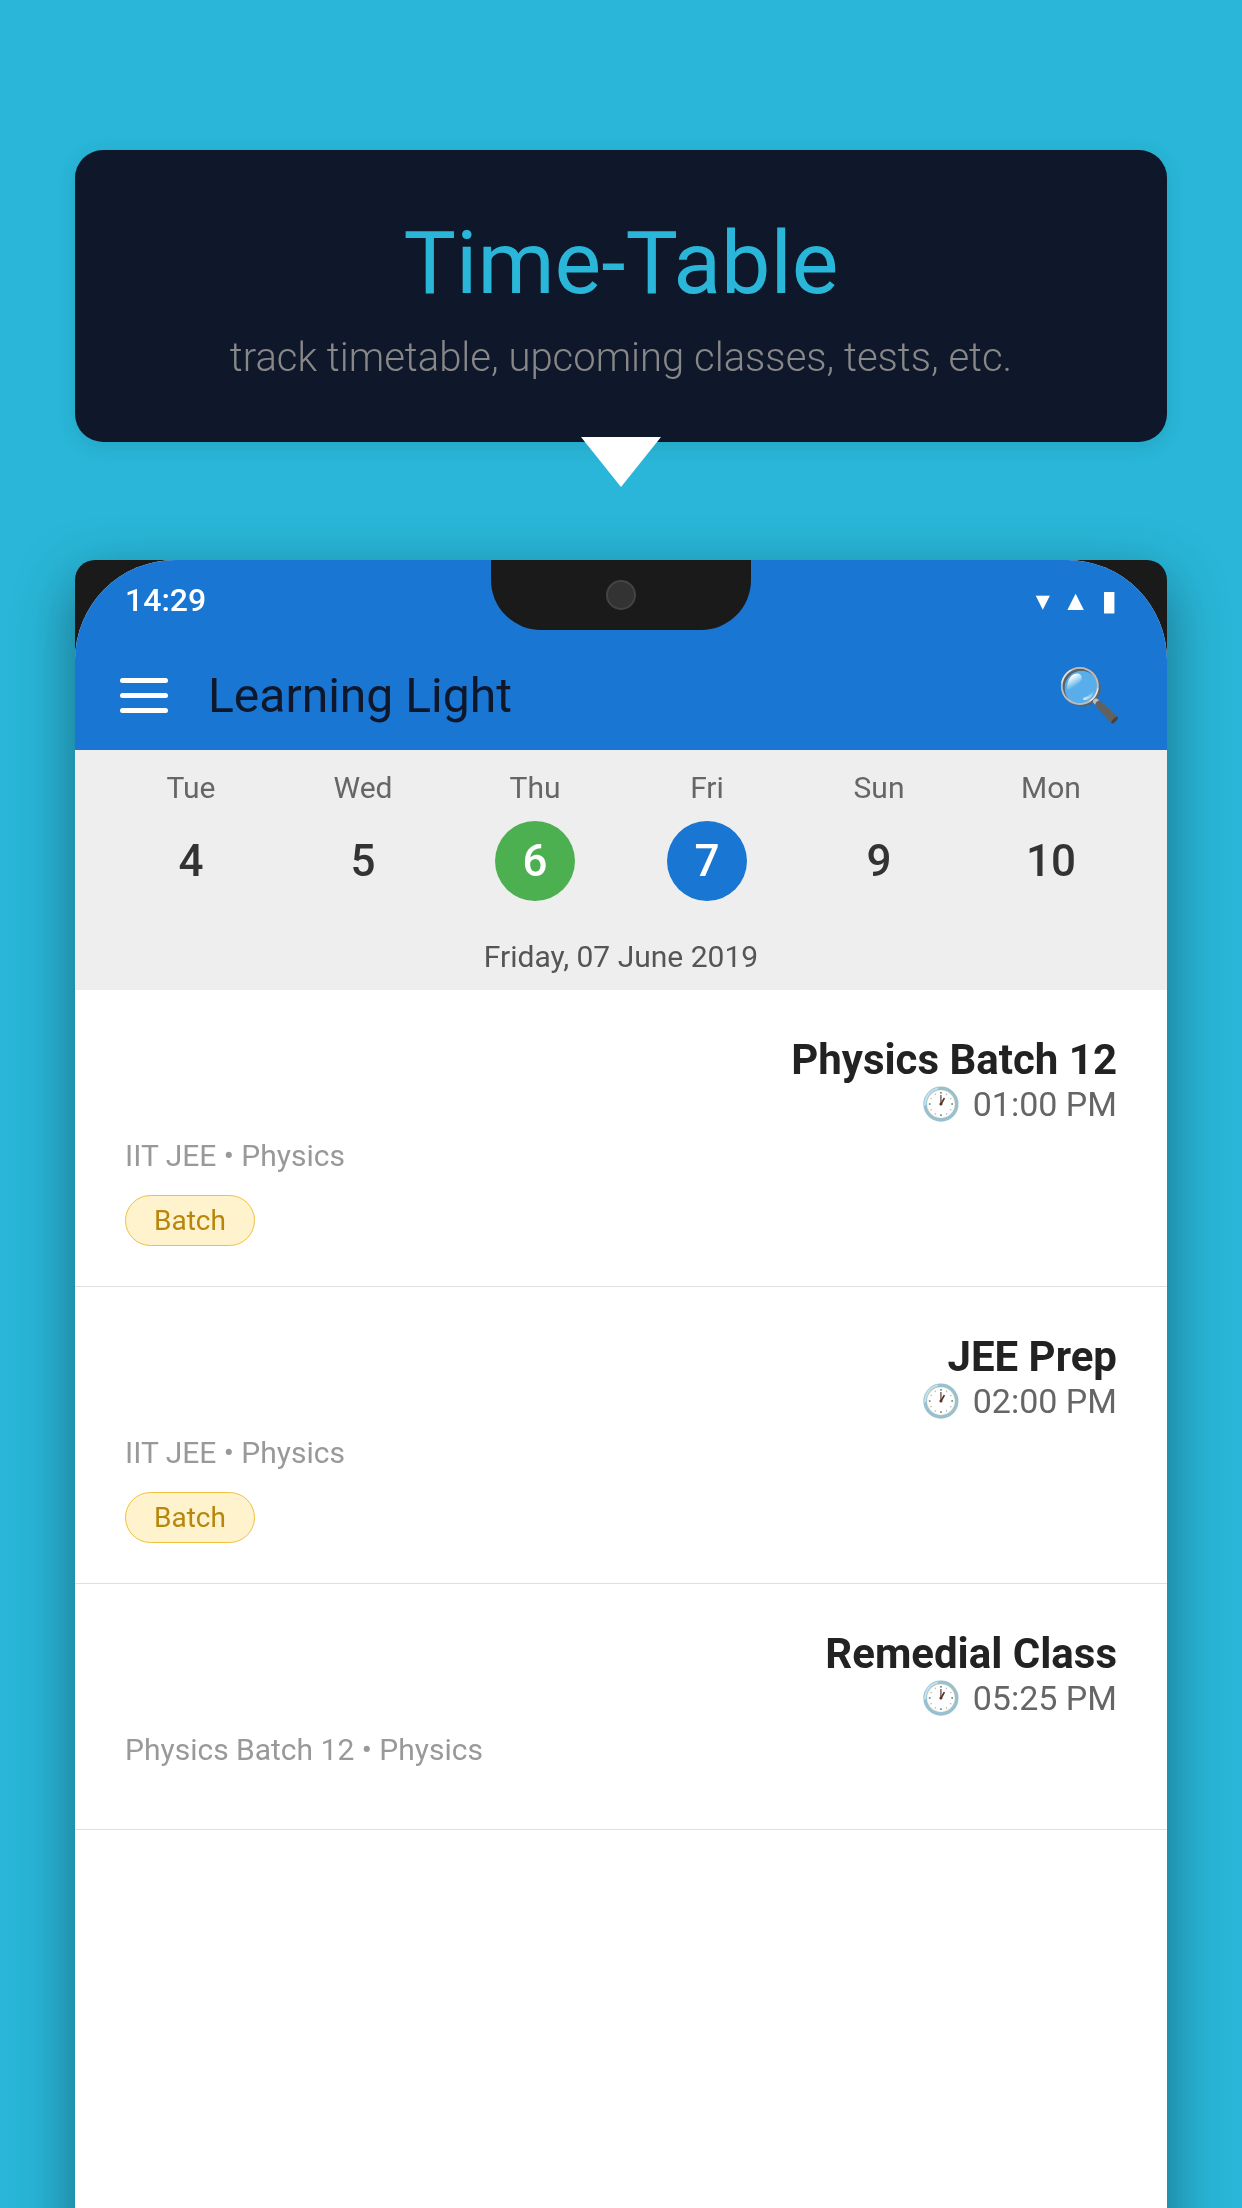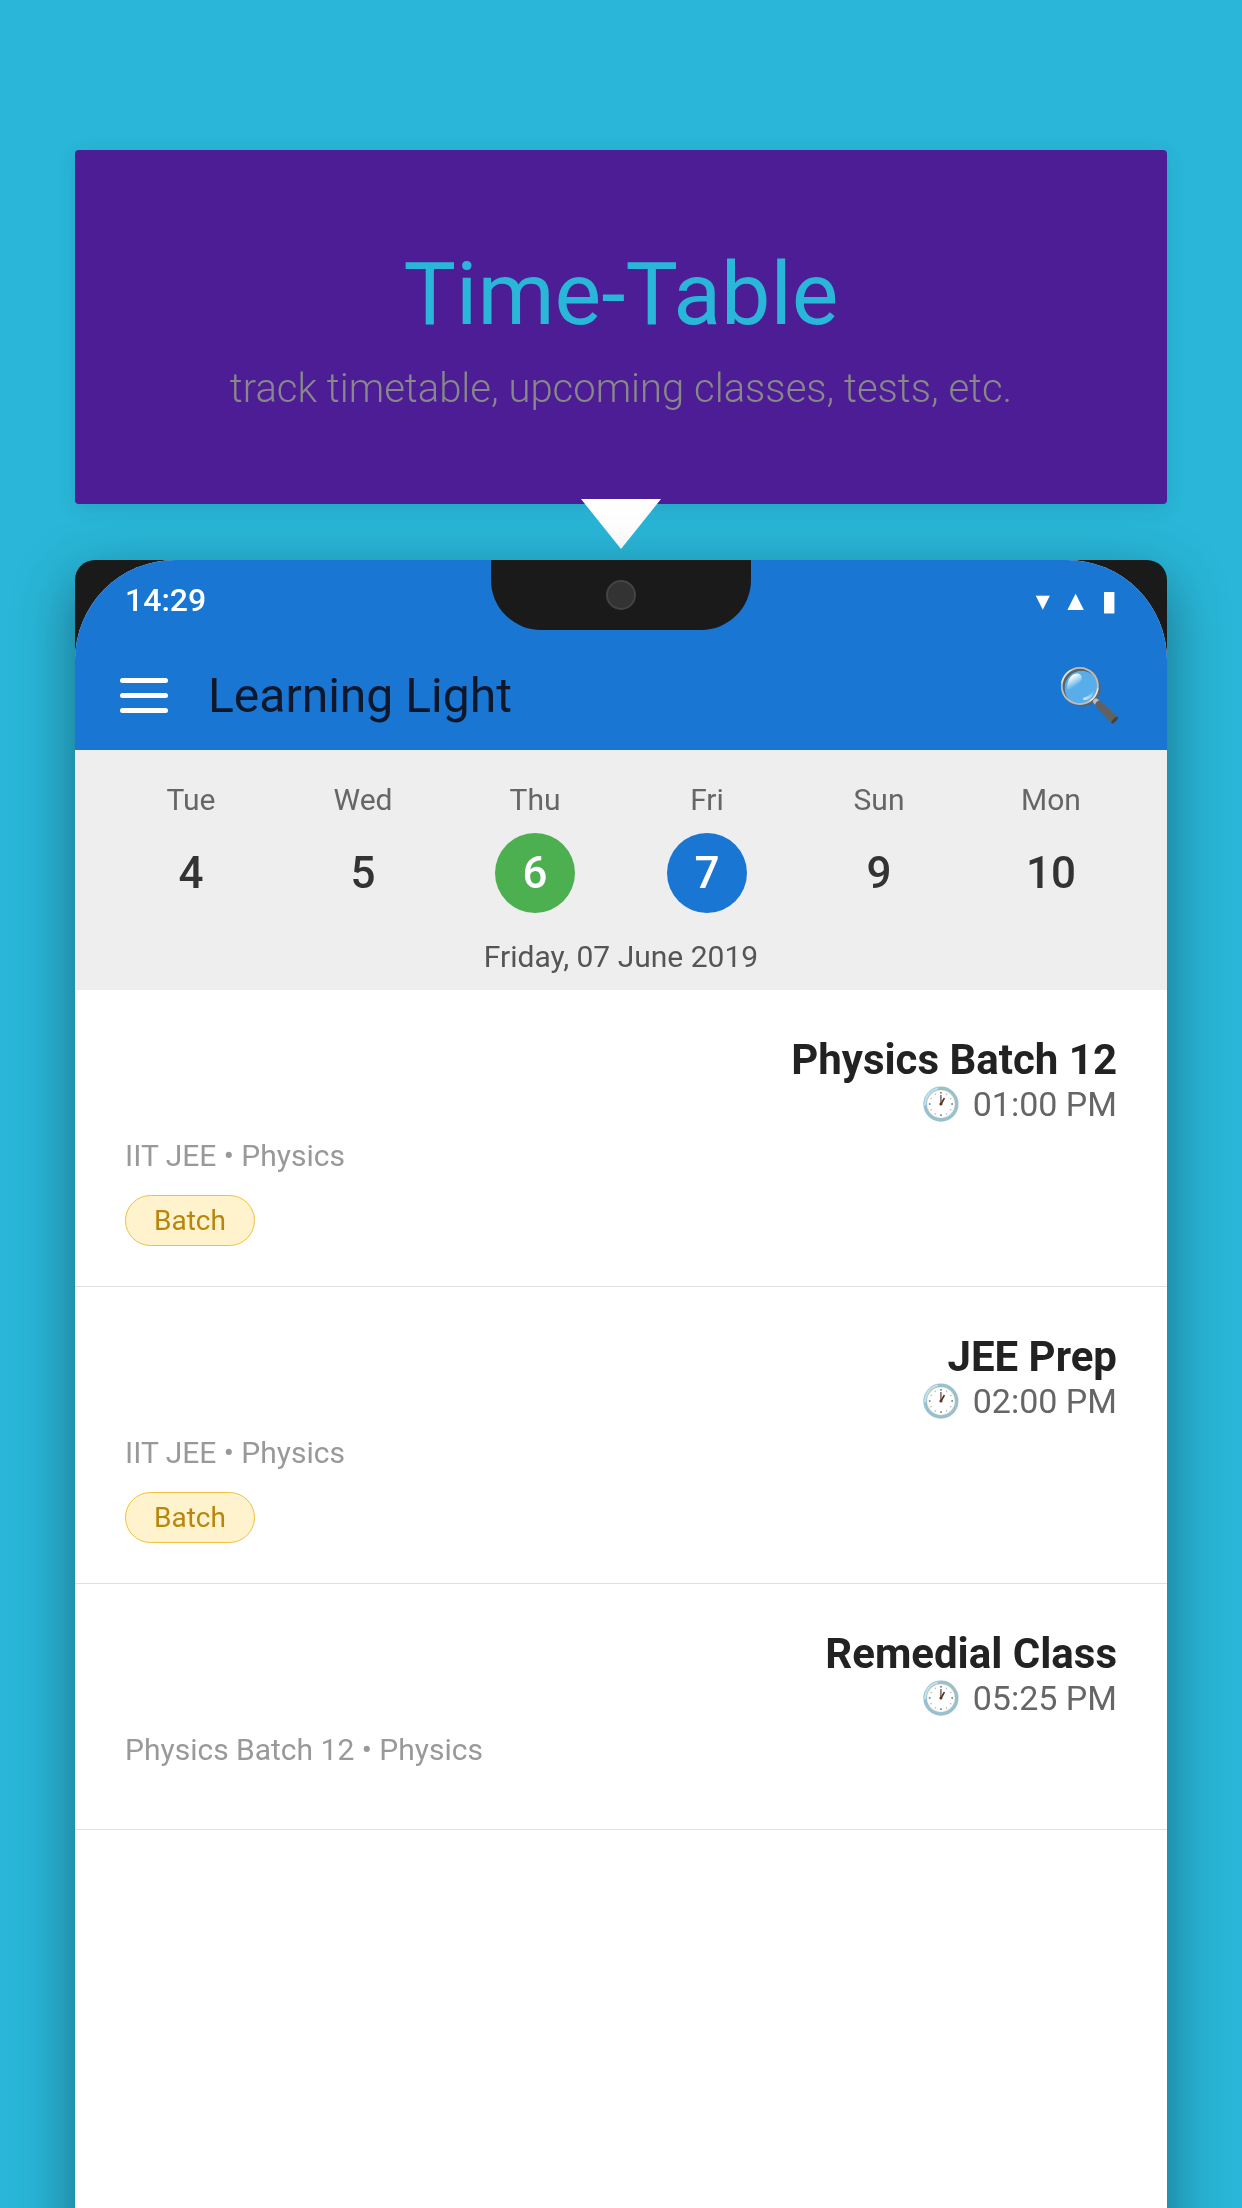--- a/index.html
+++ b/index.html
@@ -16,23 +16,23 @@
 
     
     .speech-bubble-container {
       position: absolute;
       top: 150px;
       left: 75px;
       right: 75px;
     }
 
     .speech-bubble {
-      background: #4c1d95;
-      border-radius: 4px;
-      padding: 92px 80px;
+      background: #0f172a;
+      border-radius: 28px;
+      padding: 61px 80px;
       text-align: center;
       box-shadow: 0 4px 20px rgba(0,0,0,0.1);
       position: relative;
     }
 
     .speech-bubble::after {
       content: '';
       position: absolute;
       bottom: -45px;
       left: 50%;
@@ -203,21 +203,20 @@
       padding: 0 30px;
       padding-top: 20px;
     }
 
     .day-col {
       flex: 1;
       display: flex;
       flex-direction: column;
       align-items: center;
       gap: 16px;
-      margin-top: 12px;
     }
 
     .day-name {
       font-size: 30px;
       color: #666;
       font-weight: 400;
     }
 
     .day-num {
       font-size: 44px;

